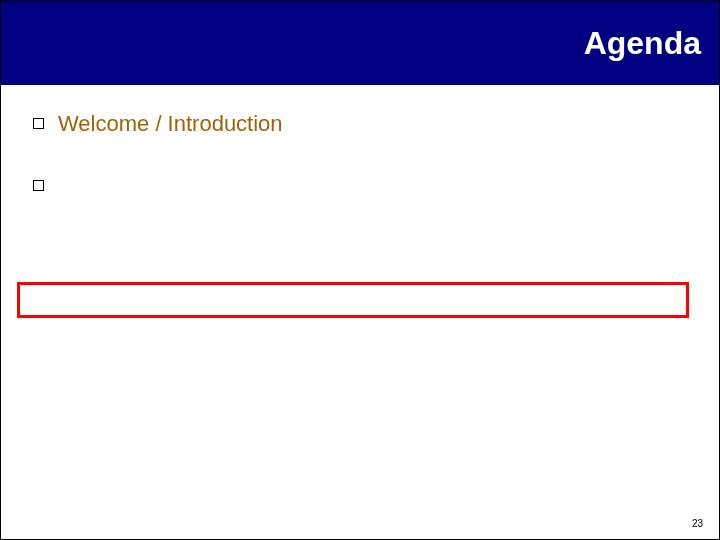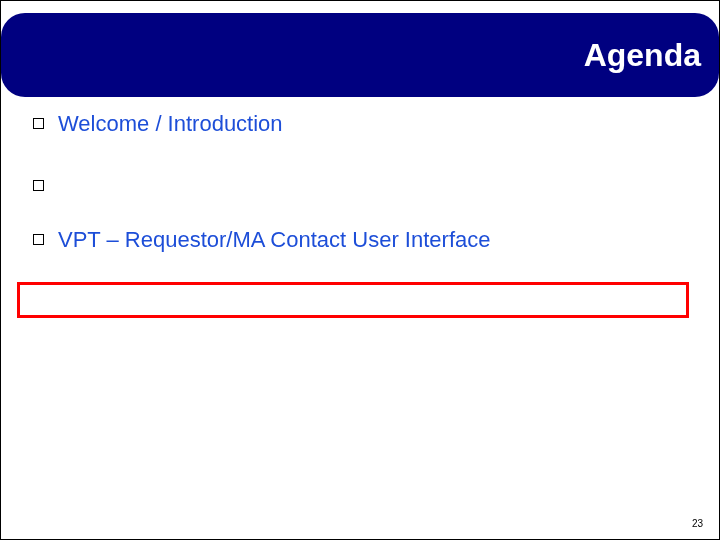--- a/index.html
+++ b/index.html
@@ -7,28 +7,27 @@
     body { font-family: Arial, Helvetica, sans-serif; background: #000; }
     .slide {
       width: 720px;
       height: 540px;
       background: #fff;
       position: relative;
       border: 1px solid #000;
     }
     .title-bar {
       position: absolute;
-      top: 12px; left: 0; right: 0;
+      top: 0; left: 0; right: 0;
       height: 84px;
       background: #000080;
       display: flex;
       align-items: center;
       justify-content: flex-end;
       padding-right: 18px;
-      border-radius: 24px;
     }
     .title-text {
       color: #fff;
       font-size: 32px;
       font-weight: 700;
     }
     .content {
       position: absolute;
       top: 108px;
       left: 32px;
@@ -44,21 +43,21 @@
     .bullet {
       width: 11px;
       height: 11px;
       border: 1.4px solid #000;
       margin-right: 14px;
       margin-top: 7px;
       flex: 0 0 auto;
     }
     .item-text {
       font-size: 22px;
-      color: #1d4ed8;
+      color: #a16207;
       line-height: 1.2;
     }
     .highlight {
       position: absolute;
       border: 3px solid #ff0000;
       pointer-events: none;
     }
     .page-num {
       position: absolute;
       bottom: 10px;
@@ -76,22 +75,18 @@
   </div>
 
   <div class="content">
     <div class="item">
       <span class="bullet"></span>
       <span class="item-text">Welcome / Introduction</span>
     </div>
     <div class="item">
       <span class="bullet"></span>
     </div>
-    <div class="item">
-      <span class="bullet"></span>
-      <span class="item-text">VPT – Requestor/MA Contact User Interface</span>
-    </div>
   </div>
 
   <div class="highlight" style="left:16px;top:281px;width:672px;height:36px;"></div>
 
   <div class="page-num">23</div>
 </div>
 
 </body></html>

